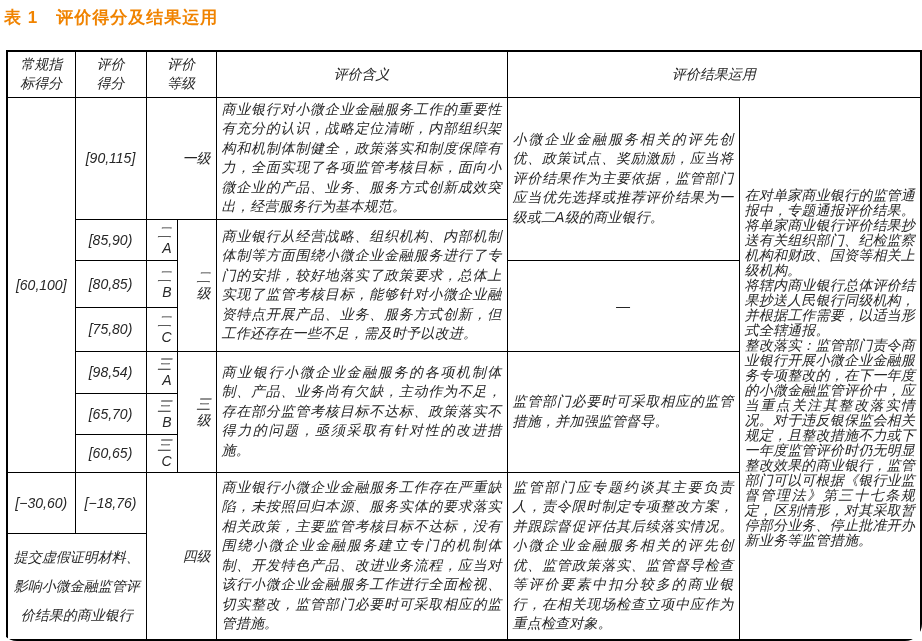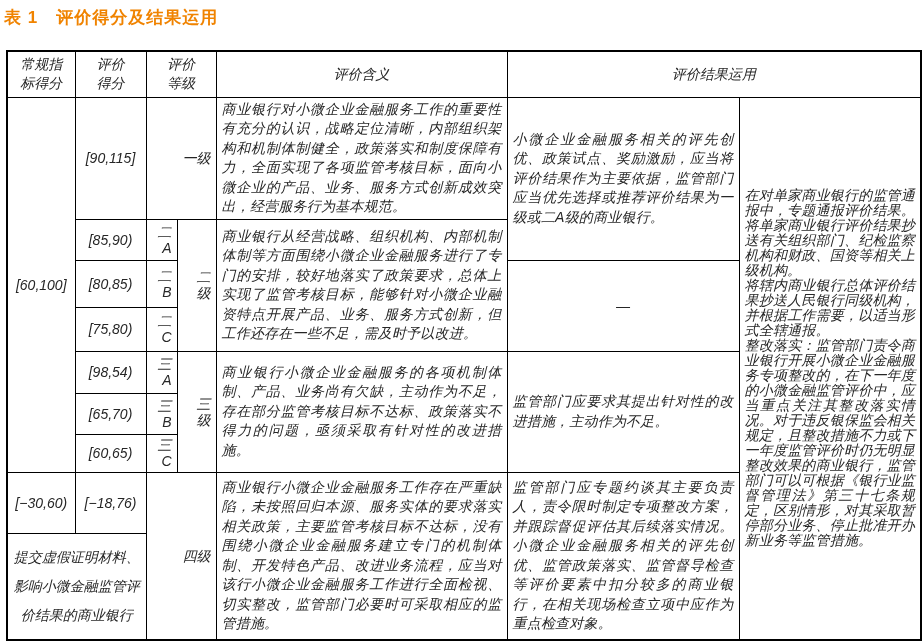--- a/index.html
+++ b/index.html
@@ -3,20 +3,21 @@
 <meta charset="utf-8">
 <style>
   html,body{margin:0;padding:0;background:#ffffff;}
   .page{
     position:relative;
     width:922px;height:641px;
     background:#ffffff;
     font-family:"Liberation Sans", sans-serif;
     color:#262626;
     overflow:hidden;
+    border-radius:17px;
   }
   .title{
     position:absolute;left:4px;top:6px;
     font-size:17px;font-weight:bold;
     color:#f08300;
     letter-spacing:1px;
     white-space:pre;
   }
   table.eval{
     position:absolute;left:6px;top:50px;
@@ -112,21 +113,21 @@
 C</td>
     </tr>
 
     <tr style="height:42px">
       <td class="c num">[98,54)</td>
       <td class="c grade pre">三
 A</td>
       <td class="c grade pre" rowspan="3">三
 级</td>
       <td class="j meaning" rowspan="3">商业银行小微企业金融服务的各项机制体制、产品、业务尚有欠缺，主动作为不足，存在部分监管考核目标不达标、政策落实不得力的问题，亟须采取有针对性的改进措施。</td>
-      <td class="j meaning" rowspan="3">监管部门应要求其提出针对性的改进措施，主动作为不足。</td>
+      <td class="j meaning" rowspan="3">监管部门必要时可采取相应的监管措施，并加强监管督导。</td>
     </tr>
 
     <tr style="height:41px">
       <td class="c num">[65,70)</td>
       <td class="c grade pre">三
 B</td>
     </tr>
 
     <tr style="height:38px">
       <td class="c num">[60,65)</td>

